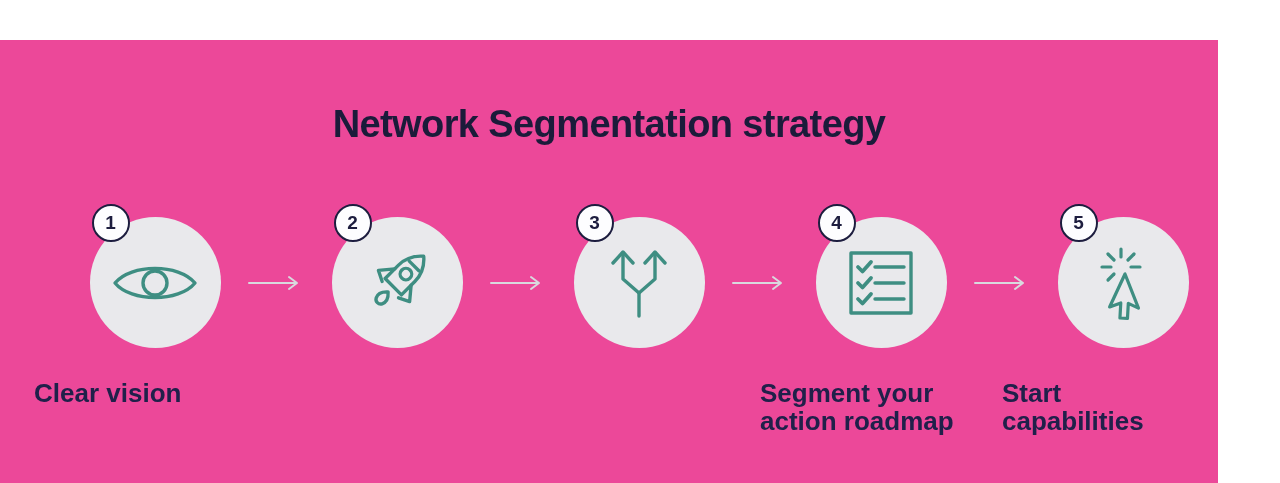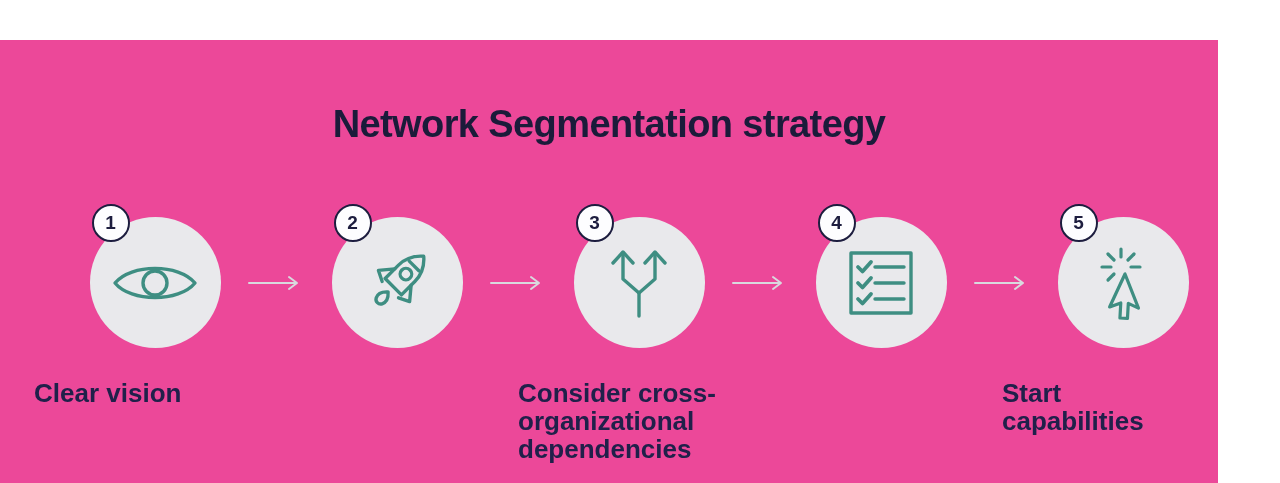--- a/index.html
+++ b/index.html
@@ -125,38 +125,37 @@
   <div class="step step-3">
     <div class="bubble">
       <div class="badge">3</div>
       <svg class="icon" width="80" height="80" viewBox="0 0 80 80" stroke-width="3.4" stroke-linejoin="round" stroke-linecap="round">
         <path d="M14 20 L24 9 L34 20"></path>
         <path d="M46 20 L56 9 L66 20"></path>
         <path d="M24 11 L24 36 L40 50 L56 36 L56 11"></path>
         <path d="M40 50 L40 73"></path>
       </svg>
     </div>
-    <div class="label">Consider cross-
-organizational
-dependencies</div>
   </div>
 
   <div class="step step-4">
     <div class="bubble">
       <div class="badge">4</div>
       <svg class="icon" width="80" height="80" viewBox="0 0 80 80" stroke-width="3.4" stroke-linejoin="round" stroke-linecap="round">
         <rect x="10" y="10" width="60" height="60"></rect>
         <path d="M17 24 l4.5 4.5 l8.5 -9.5" stroke-width="3.8"></path>
         <path d="M17 40 l4.5 4.5 l8.5 -9.5" stroke-width="3.8"></path>
         <path d="M17 56 l4.5 4.5 l8.5 -9.5" stroke-width="3.8"></path>
         <path d="M34 24 H63"></path>
         <path d="M34 40 H63"></path>
         <path d="M34 56 H63"></path>
       </svg>
     </div>
+    <div class="label">Segment your
+action roadmap</div>
   </div>
 
   <div class="step step-5">
     <div class="bubble">
       <div class="badge">5</div>
       <svg class="icon" width="80" height="80" viewBox="0 0 80 80" stroke-width="3.2" stroke-linejoin="round" stroke-linecap="round">
         <path d="M38 14 V6"></path>
         <path d="M45 17 L51 11"></path>
         <path d="M48 24 H57"></path>
         <path d="M31 17 L25 11"></path>

